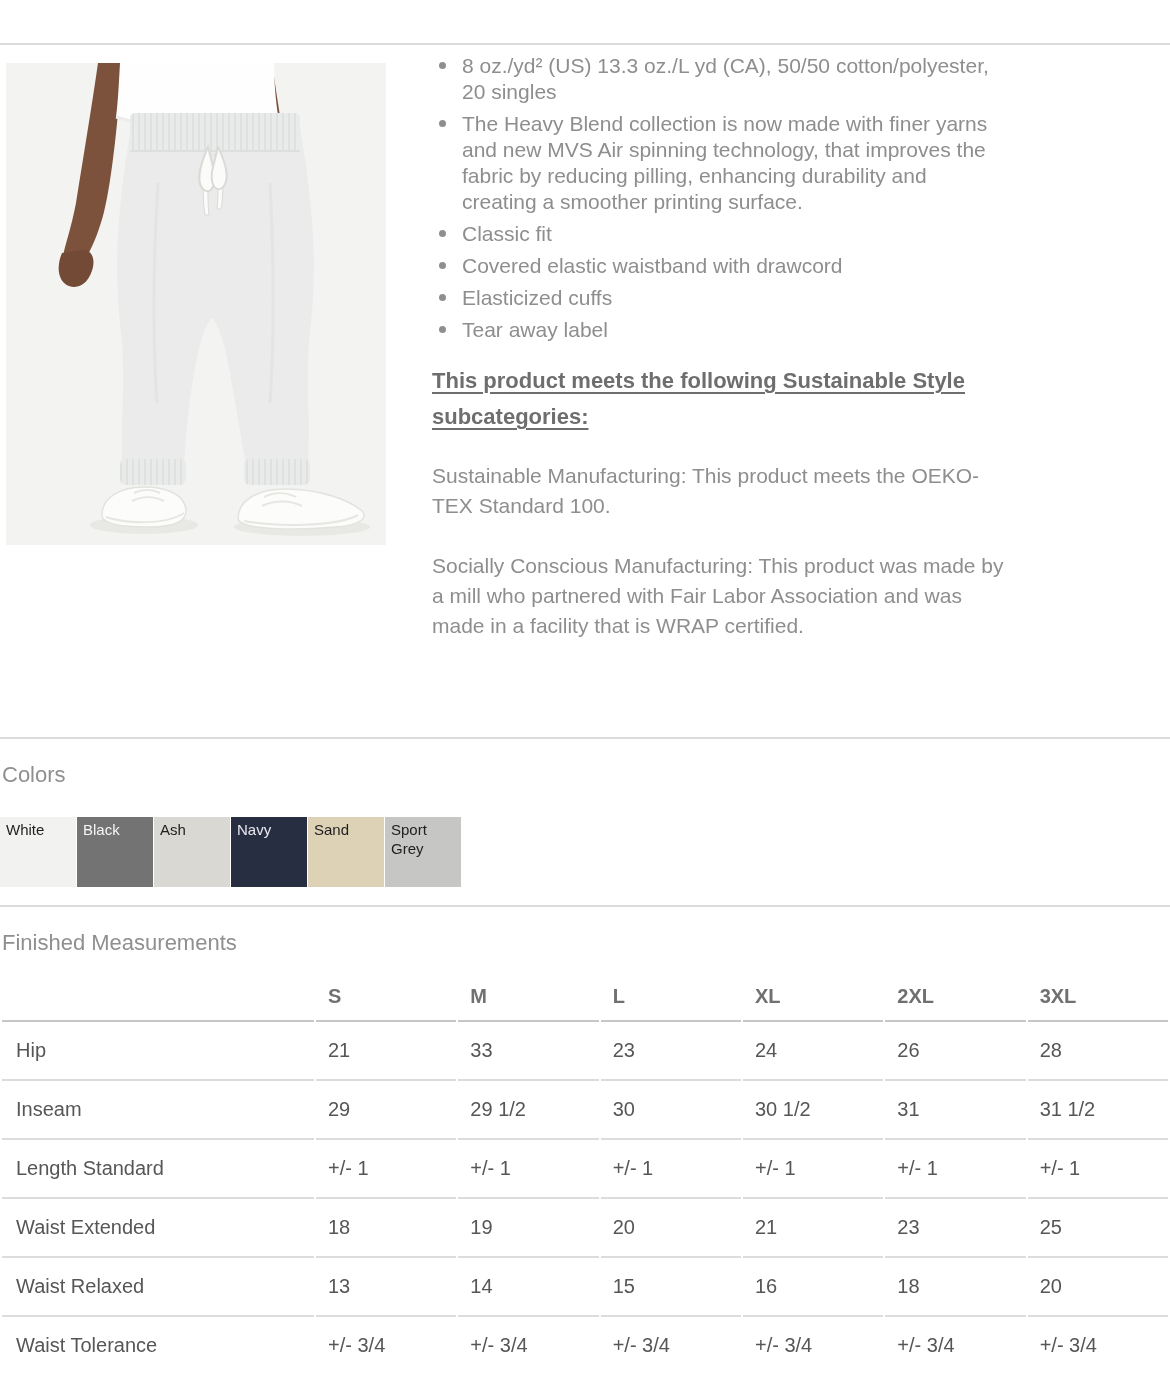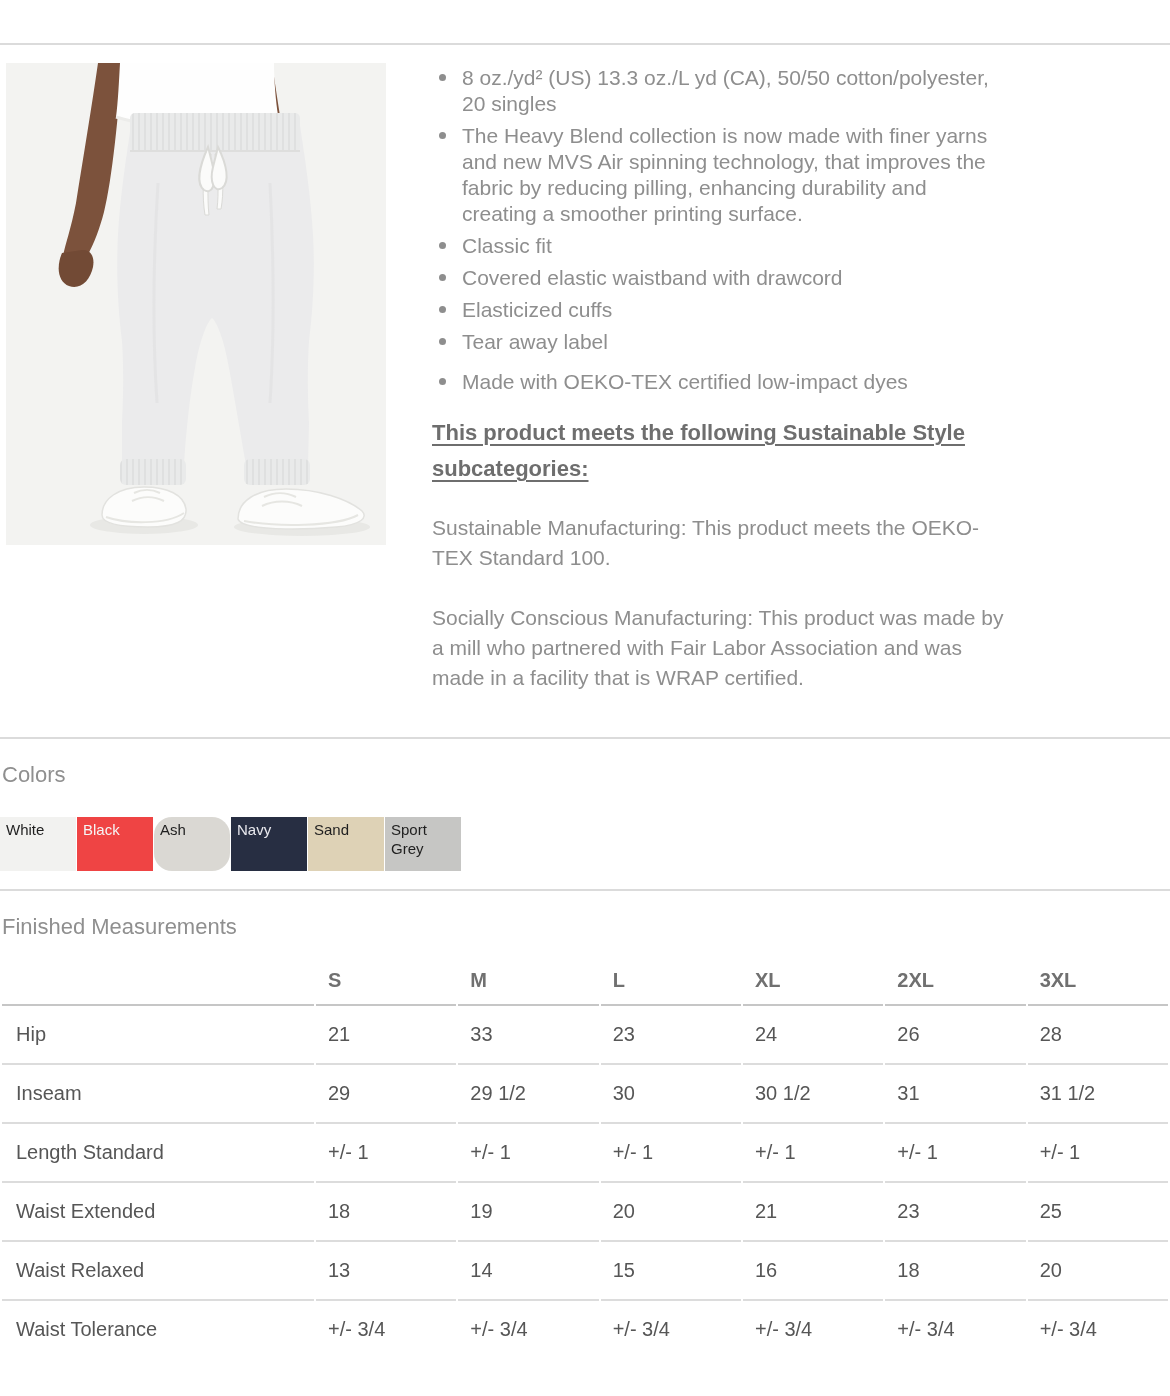--- a/index.html
+++ b/index.html
@@ -8,21 +8,21 @@
     font-family:"Liberation Sans","DejaVu Sans",sans-serif;
     -webkit-font-smoothing:antialiased;
   }
   .rule{border:0;border-top:2px solid #dbdbdb;margin:0;}
   .top-space{height:43px;}
 
   
   .product-section{display:flex;align-items:flex-start;height:692px;overflow:hidden;}
   .photo-wrap{margin:18px 0 0 6px;width:380px;height:482px;flex:0 0 auto;}
   .photo-wrap svg{display:block;}
-  .details{margin-left:46px;width:690px;padding-top:20px;}
+  .details{margin-left:46px;width:690px;padding-top:8px;}
 
   ul.features{list-style:none;margin:0;padding:0;color:#8e8e8e;font-size:21px;line-height:26px;}
   ul.features li{position:relative;padding-left:30px;margin:0 0 6px 0;}
   ul.features li::before{
     content:"";position:absolute;left:7px;top:9px;width:7px;height:7px;border-radius:50%;background:#8e8e8e;
   }
   ul.features .bullet-text{white-space:pre-line;}
   ul.certs{margin-top:14px;}
   .sus-heading{
     margin-top:20px;font-size:22px;line-height:36px;font-weight:bold;color:#6e6e6e;
@@ -31,21 +31,21 @@
   .para{font-size:21px;line-height:30px;color:#8e8e8e;white-space:pre-line;}
   .para-1{margin-top:26px;}
   .para-2{margin-top:30px;}
 
   
   .section-heading{
     margin:18px 0 0 2px;font-size:22px;line-height:36px;font-weight:400;color:#8f8f8f;
   }
   .swatch-row{display:flex;margin-top:24px;margin-bottom:18px;}
   .swatch{
-    width:76px;height:54px;margin-right:1px;box-sizing:border-box;
+    width:76px;height:70px;margin-right:1px;box-sizing:border-box;
     padding:3px 4px 0 6px;font-size:15px;line-height:19px;cursor:pointer;
   }
 
   
   .meas-table{
     width:100%;border-collapse:separate;border-spacing:2px 0;table-layout:fixed;
     margin-top:12px;
   }
   .meas-table th,.meas-table td{text-align:left;}
   .meas-table thead th{
@@ -133,44 +133,43 @@
       <li><span class="bullet-text">The Heavy Blend collection is now made with finer yarns
 and new MVS Air spinning technology, that improves the
 fabric by reducing pilling, enhancing durability and
 creating a smoother printing surface.</span></li>
       <li><span class="bullet-text">Classic fit</span></li>
       <li><span class="bullet-text">Covered elastic waistband with drawcord</span></li>
       <li><span class="bullet-text">Elasticized cuffs</span></li>
       <li><span class="bullet-text">Tear away label</span></li>
     </ul>
     <ul class="features certs">
-      <li><span class="bullet-text">Made with OEKO-TEX certified low-impact dyes</span></li>
     </ul>
     <div class="sus-heading">This product meets the following Sustainable Style
 subcategories:</div>
     <div class="para para-1">Sustainable Manufacturing: This product meets the OEKO-
 TEX Standard 100.</div>
     <div class="para para-2">Socially Conscious Manufacturing: This product was made by
 a mill who partnered with Fair Labor Association and was
 made in a facility that is WRAP certified.</div>
   </div>
 </div>
 
 <hr class="rule">
 
 <div class="colors-section">
   <h2 class="section-heading" style="margin-top:18px;">Colors</h2>
   <div class="swatch-row">
     <div class="swatch" style="background-color: rgb(242, 242, 240); color: rgb(31, 31, 31);">
       <span>White</span>
     </div>
-    <div class="swatch" style="background-color: #ef4444; color: rgb(245, 245, 245);">
+    <div class="swatch" style="background-color: #737373; color: rgb(245, 245, 245);">
       <span>Black</span>
     </div>
-    <div class="swatch" style="background-color: rgb(218, 216, 211); color: rgb(31, 31, 31); border-radius: 18px;">
+    <div class="swatch" style="background-color: rgb(218, 216, 211); color: rgb(31, 31, 31);">
       <span>Ash</span>
     </div>
     <div class="swatch" style="background-color: rgb(39, 46, 66); color: rgb(233, 233, 238);">
       <span>Navy</span>
     </div>
     <div class="swatch" style="background-color: rgb(222, 210, 182); color: rgb(31, 31, 31);">
       <span>Sand</span>
     </div>
     <div class="swatch" style="background-color: rgb(198, 198, 196); color: rgb(31, 31, 31);">
       <span>Sport Grey</span>

